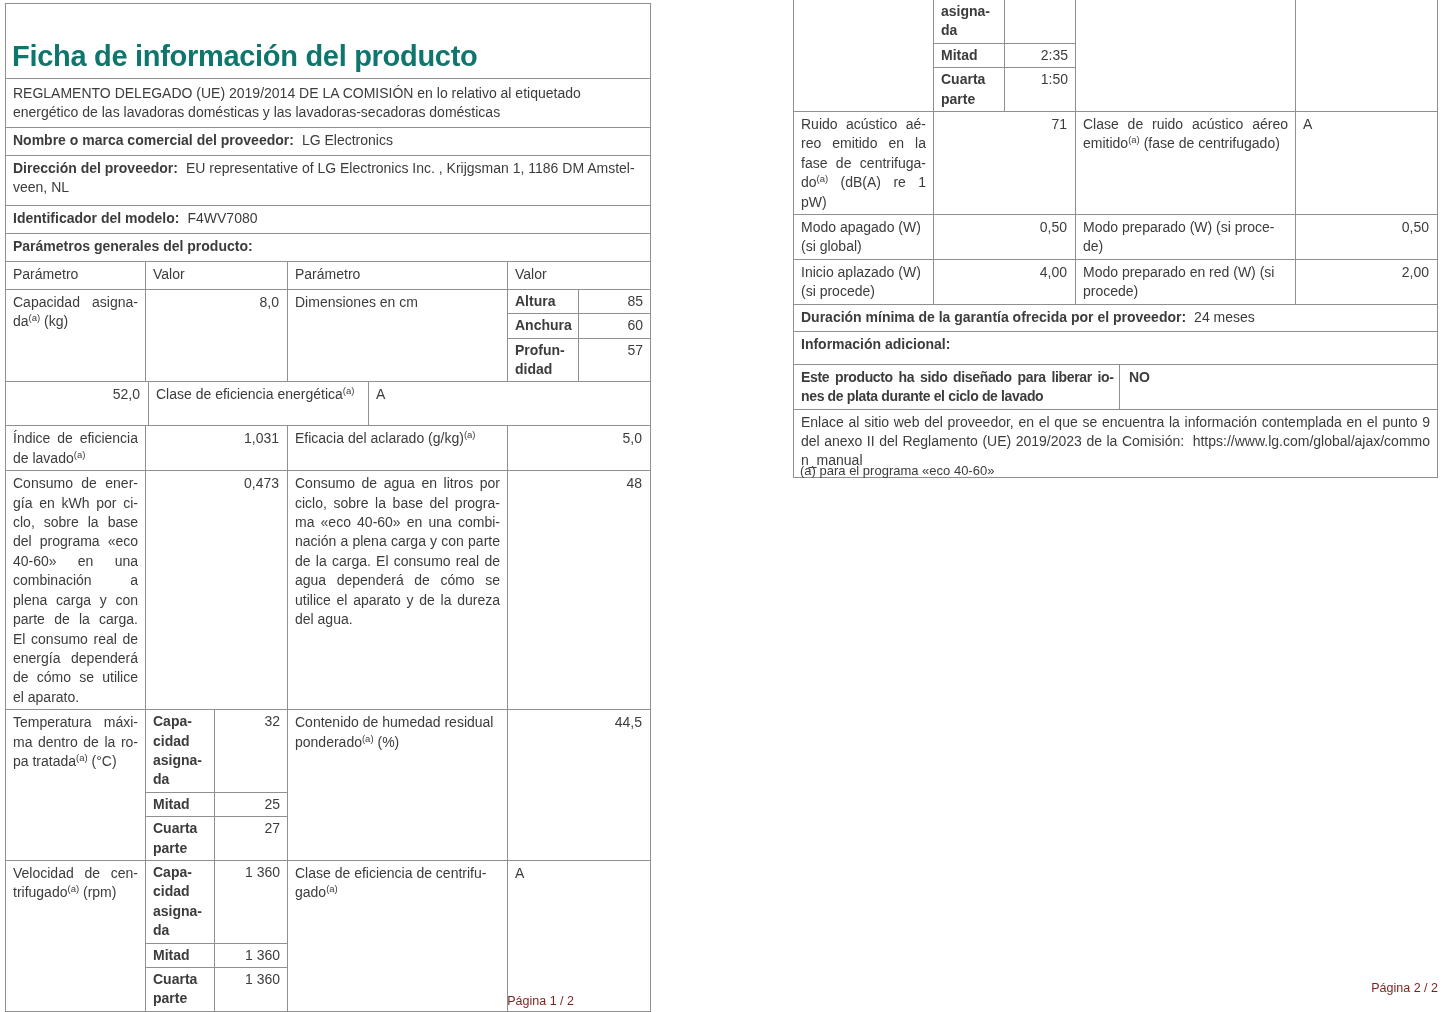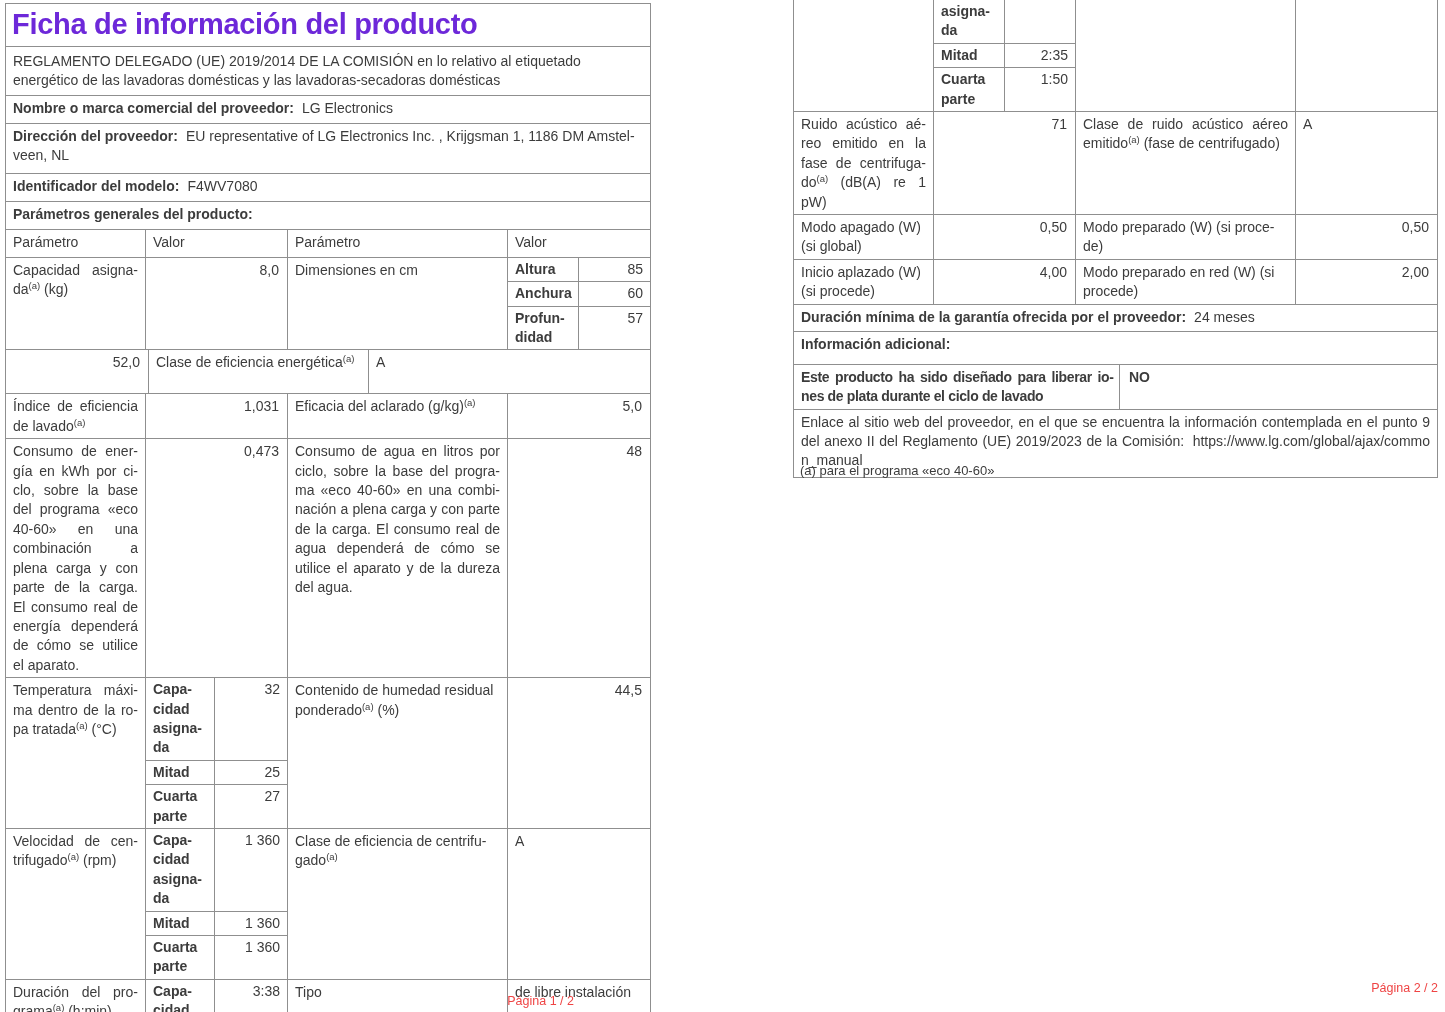--- a/index.html
+++ b/index.html
@@ -18,27 +18,27 @@
   .w2{width:142px;flex:0 0 142px;}
   .w3{width:220px;flex:0 0 220px;}
   .w4{flex:1 1 auto;}
   .just{text-align:justify;}
   .num{text-align:right;padding-right:8px;}
   .subtab{padding:0;display:flex;flex-direction:column;}
   .srow{display:flex;border-bottom:1px solid #8f8f8f;box-sizing:border-box;}
   .srow:last-child{border-bottom:none;}
   .slabel{width:68px;flex:0 0 68px;padding:2px 4px 2px 7px;box-sizing:border-box;white-space:pre-line;font-weight:bold;}
   .sval{flex:1;border-left:1px solid #8f8f8f;text-align:right;padding:2px 7px 2px 3px;box-sizing:border-box;}
-  .title{font-size:29px;line-height:34px;font-weight:bold;color:#6d28d9;padding:3px 6px 5px 6px;letter-spacing:-0.3px;}
+  .title{font-size:29px;line-height:34px;font-weight:bold;color:#0f766e;padding:3px 6px 5px 6px;letter-spacing:-0.3px;margin-top:32px;}
   .lbl{font-weight:bold;}
   .val{margin-left:8px;}
   sup{font-size:9.5px;line-height:0;vertical-align:5px;}
   sub{font-size:9.5px;line-height:0;vertical-align:-2px;}
   .urltext{word-break:break-all;}
-  .pagenum{position:absolute;font-size:12.5px;color:#ef4444;text-align:right;}
+  .pagenum{position:absolute;font-size:12.5px;color:#7f1d1d;text-align:right;}
   #footer1{left:5px;top:992px;width:569px;}
   #footer2{left:793px;top:979px;width:645px;}
   .footnote{position:absolute;left:800px;top:461px;font-size:13px;color:#3c3c3c;}
   .tight{letter-spacing:-0.35px;}
 </style>
 </head>
 <body>
 
 <div class="sheet">
 

